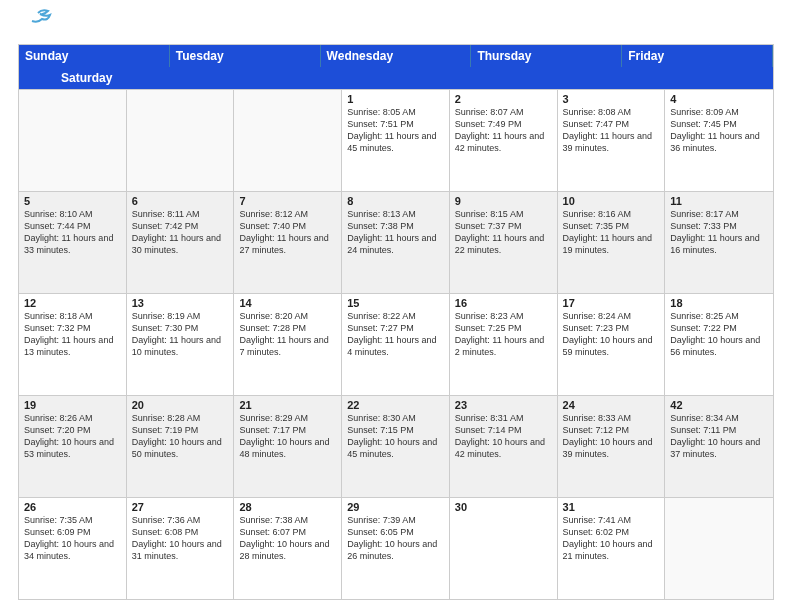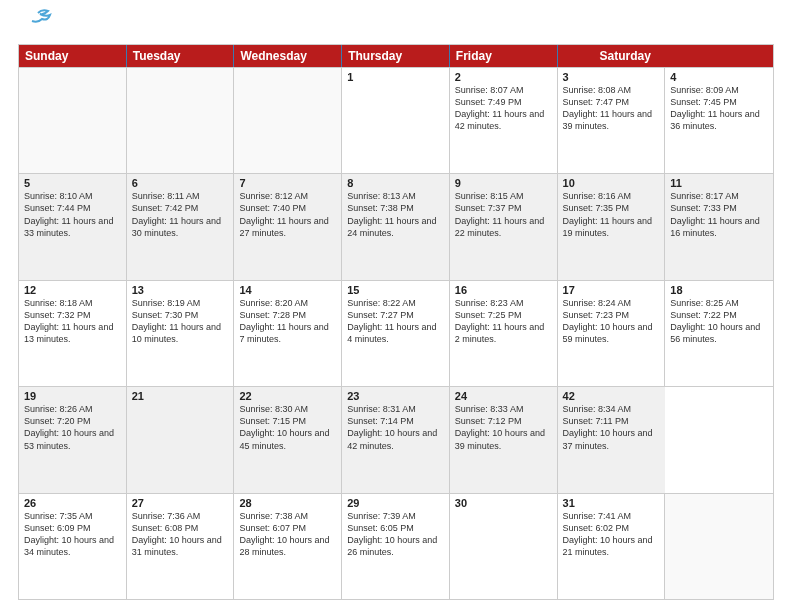--- a/index.html
+++ b/index.html
@@ -50,22 +50,22 @@
       color: #333;
     }
     .calendar {
       flex: 1;
       display: flex;
       flex-direction: column;
       border: 1px solid #ccc;
     }
     .day-headers {
       display: grid;
-      grid-template-columns: repeat(7, 1fr);
-      background: #b91c1c;
+      grid-template-columns: repeat(5, 1fr);
+      background: #1d4ed8;
     }
     .day-header {
       color: #fff;
       font-size: 12px;
       font-weight: bold;
       padding: 4px 6px;
       text-align: left;
       border-right: 1px solid #3a7ab0;
     }
     .day-header:last-child { border-right: none; margin-left: 36px; }
@@ -133,20 +133,24 @@
         <div class="day-header">Friday</div>
         <div class="day-header">Saturday</div>
       </div>
     <div class="calendar-body">
     <div class="week-row">
           <div class="day-cell empty"></div>
           <div class="day-cell empty"></div>
           <div class="day-cell empty"></div>
           <div class="day-cell">
             <div class="day-number">1</div>
+            <div class="day-info">Sunrise: 8:05 AM
+Sunset: 7:51 PM
+Daylight: 11 hours
+and 45 minutes.</div>
           </div>
           <div class="day-cell">
             <div class="day-number">2</div>
             <div class="day-info">Sunrise: 8:07 AM
 Sunset: 7:49 PM
 Daylight: 11 hours
 and 42 minutes.</div>
           </div>
           <div class="day-cell">
             <div class="day-number">3</div>
@@ -267,21 +271,32 @@
         </div>
         <div class="week-row">
           <div class="day-cell shaded">
             <div class="day-number">19</div>
             <div class="day-info">Sunrise: 8:26 AM
 Sunset: 7:20 PM
 Daylight: 10 hours
 and 53 minutes.</div>
           </div>
           <div class="day-cell shaded">
+            <div class="day-number">20</div>
+            <div class="day-info">Sunrise: 8:28 AM
+Sunset: 7:19 PM
+Daylight: 10 hours
+and 50 minutes.</div>
+          </div>
+          <div class="day-cell shaded">
             <div class="day-number">21</div>
+            <div class="day-info">Sunrise: 8:29 AM
+Sunset: 7:17 PM
+Daylight: 10 hours
+and 48 minutes.</div>
           </div>
           <div class="day-cell shaded">
             <div class="day-number">22</div>
             <div class="day-info">Sunrise: 8:30 AM
 Sunset: 7:15 PM
 Daylight: 10 hours
 and 45 minutes.</div>
           </div>
           <div class="day-cell shaded">
             <div class="day-number">23</div>

